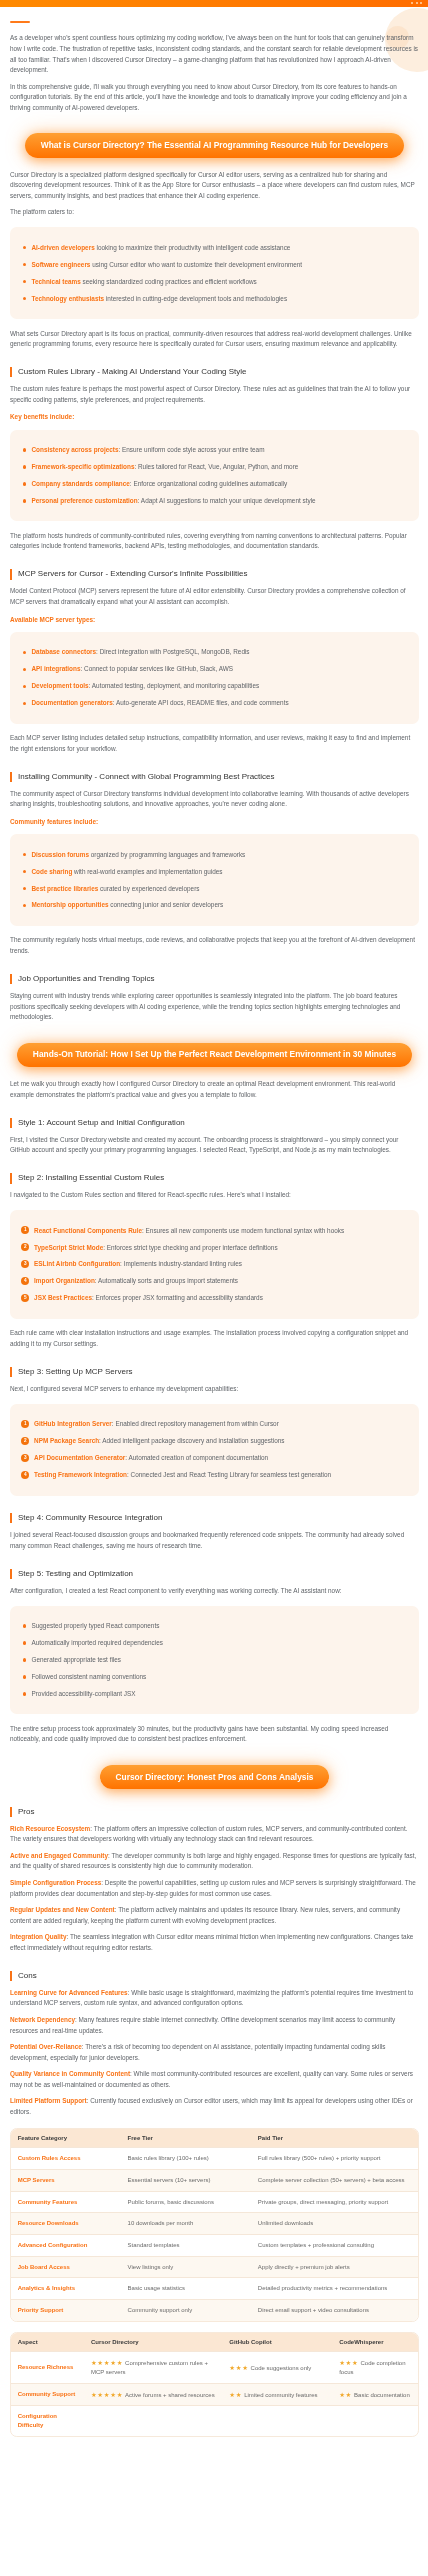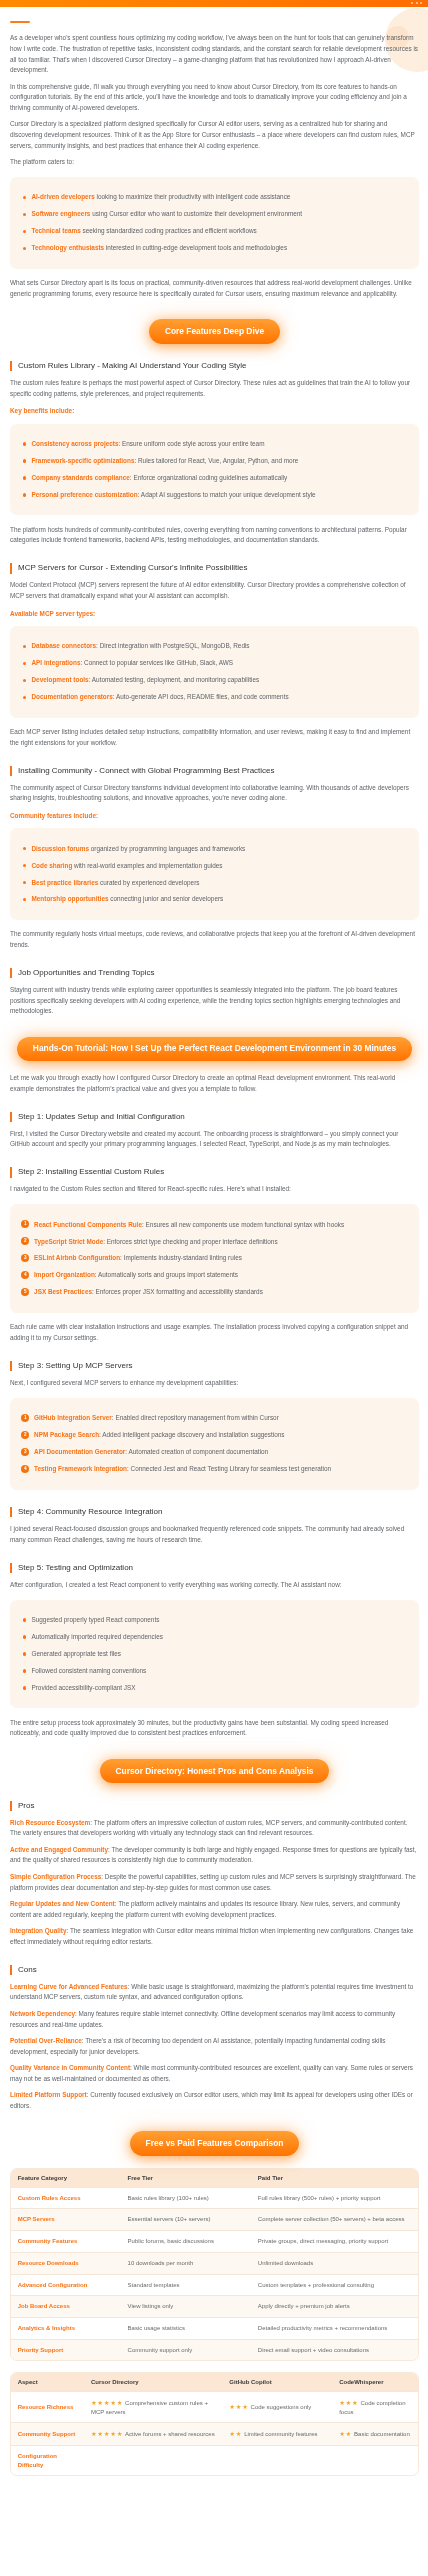--- a/index.html
+++ b/index.html
@@ -42,20 +42,21 @@
       <i></i>
     </span>
 </div>
 <div class="decor c1"></div>
 <div class="decor c2"></div>
 
 <div id="article">
     <div class="underline"></div>
     <p class="para"><span>As a developer who's spent countless hours optimizing my coding workflow, I've always been on the hunt for tools that can genuinely transform how I write code. The frustration of repetitive tasks, inconsistent coding standards, and the constant search for reliable development resources is all too familiar. That's when I discovered Cursor Directory – a game-changing platform that has revolutionized how I approach AI-driven development.</span></p>
     <p class="para"><span>In this comprehensive guide, I'll walk you through everything you need to know about Cursor Directory, from its core features to hands-on configuration tutorials. By the end of this article, you'll have the knowledge and tools to dramatically improve your coding efficiency and join a thriving community of AI-powered developers.</span></p>
+    <div class="pill-wrap"><div class="pill">What is Cursor Directory? The Essential AI Programming Resource Hub for Developers</div></div>
     <p class="para"><span>Cursor Directory is a specialized platform designed specifically for Cursor AI editor users, serving as a centralized hub for sharing and discovering development resources. Think of it as the App Store for Cursor enthusiasts – a place where developers can find custom rules, MCP servers, community insights, and best practices that enhance their AI coding experience.</span></p>
     <p class="para"><span>The platform caters to:</span></p>
     <div class="listbox">
       <div class="li">
         <span class="dot"></span>
         <span class="li-body"><span class="lead-inline">AI-driven developers</span><span> looking to maximize their productivity with intelligent code assistance</span></span>
       </div>
       <div class="li">
         <span class="dot"></span>
         <span class="li-body"><span class="lead-inline">Software engineers</span><span> using Cursor editor who want to customize their development environment</span></span>
@@ -63,21 +64,20 @@
       <div class="li">
         <span class="dot"></span>
         <span class="li-body"><span class="lead-inline">Technical teams</span><span> seeking standardized coding practices and efficient workflows</span></span>
       </div>
       <div class="li">
         <span class="dot"></span>
         <span class="li-body"><span class="lead-inline">Technology enthusiasts</span><span> interested in cutting-edge development tools and methodologies</span></span>
       </div>
     </div>
     <p class="para"><span>What sets Cursor Directory apart is its focus on practical, community-driven resources that address real-world development challenges. Unlike generic programming forums, every resource here is specifically curated for Cursor users, ensuring maximum relevance and applicability.</span></p>
-    <div class="pill-wrap"><div class="pill">Core Features Deep Dive</div></div>
     <h3 class="h3">Custom Rules Library - Making AI Understand Your Coding Style</h3>
     <p class="para"><span>The custom rules feature is perhaps the most powerful aspect of Cursor Directory. These rules act as guidelines that train the AI to follow your specific coding patterns, style preferences, and project requirements.</span></p>
     <p class="lead-line">Key benefits include:</p>
     <div class="listbox">
       <div class="li">
         <span class="dot"></span>
         <span class="li-body"><span class="lead-inline">Consistency across projects</span><span>: Ensure uniform code style across your entire team</span></span>
       </div>
       <div class="li">
         <span class="dot"></span>
@@ -134,21 +134,21 @@
       <div class="li">
         <span class="dot"></span>
         <span class="li-body"><span class="lead-inline">Mentorship opportunities</span><span> connecting junior and senior developers</span></span>
       </div>
     </div>
     <p class="para"><span>The community regularly hosts virtual meetups, code reviews, and collaborative projects that keep you at the forefront of AI-driven development trends.</span></p>
     <h3 class="h3">Job Opportunities and Trending Topics</h3>
     <p class="para"><span>Staying current with industry trends while exploring career opportunities is seamlessly integrated into the platform. The job board features positions specifically seeking developers with AI coding experience, while the trending topics section highlights emerging technologies and methodologies.</span></p>
     <div class="pill-wrap"><div class="pill">Hands-On Tutorial: How I Set Up the Perfect React Development Environment in 30 Minutes</div></div>
     <p class="para"><span>Let me walk you through exactly how I configured Cursor Directory to create an optimal React development environment. This real-world example demonstrates the platform's practical value and gives you a template to follow.</span></p>
-    <h3 class="h3">Step 1: Updates Setup and Initial Configuration</h3>
+    <h3 class="h3">Style 1: Account Setup and Initial Configuration</h3>
     <p class="para"><span>First, I visited the Cursor Directory website and created my account. The onboarding process is straightforward – you simply connect your GitHub account and specify your primary programming languages. I selected React, TypeScript, and Node.js as my main technologies.</span></p>
     <h3 class="h3">Step 2: Installing Essential Custom Rules</h3>
     <p class="para"><span>I navigated to the Custom Rules section and filtered for React-specific rules. Here's what I installed:</span></p>
     <div class="listbox">
       <div class="li">
         <span class="num">1</span>
         <span class="li-body"><span class="lead-inline">React Functional Components Rule</span><span>: Ensures all new components use modern functional syntax with hooks</span></span>
       </div>
       <div class="li">
         <span class="num">2</span>
@@ -221,21 +221,20 @@
     <p class="para"><span class="lead-inline">Active and Engaged Community</span><span>: The developer community is both large and highly engaged. Response times for questions are typically fast, and the quality of shared resources is consistently high due to community moderation.</span></p>
     <p class="para"><span class="lead-inline">Simple Configuration Process</span><span>: Despite the powerful capabilities, setting up custom rules and MCP servers is surprisingly straightforward. The platform provides clear documentation and step-by-step guides for most common use cases.</span></p>
     <p class="para"><span class="lead-inline">Regular Updates and New Content</span><span>: The platform actively maintains and updates its resource library. New rules, servers, and community content are added regularly, keeping the platform current with evolving development practices.</span></p>
     <p class="para"><span class="lead-inline">Integration Quality</span><span>: The seamless integration with Cursor editor means minimal friction when implementing new configurations. Changes take effect immediately without requiring editor restarts.</span></p>
     <h3 class="h3">Cons</h3>
     <p class="para"><span class="lead-inline">Learning Curve for Advanced Features</span><span>: While basic usage is straightforward, maximizing the platform's potential requires time investment to understand MCP servers, custom rule syntax, and advanced configuration options.</span></p>
     <p class="para"><span class="lead-inline">Network Dependency</span><span>: Many features require stable internet connectivity. Offline development scenarios may limit access to community resources and real-time updates.</span></p>
     <p class="para"><span class="lead-inline">Potential Over-Reliance</span><span>: There's a risk of becoming too dependent on AI assistance, potentially impacting fundamental coding skills development, especially for junior developers.</span></p>
     <p class="para"><span class="lead-inline">Quality Variance in Community Content</span><span>: While most community-contributed resources are excellent, quality can vary. Some rules or servers may not be as well-maintained or documented as others.</span></p>
     <p class="para"><span class="lead-inline">Limited Platform Support</span><span>: Currently focused exclusively on Cursor editor users, which may limit its appeal for developers using other IDEs or editors.</span></p>
-    <div class="pill-wrap"><div class="pill">Free vs Paid Features Comparison</div></div>
     <div class="table-wrap">
       <table>
         <colgroup>
           <col style="width: 27%;">
           <col style="width: 32%;">
           <col style="width: 41%;">
         </colgroup>
         <thead>
           <tr>
             <th>Feature Category</th>

